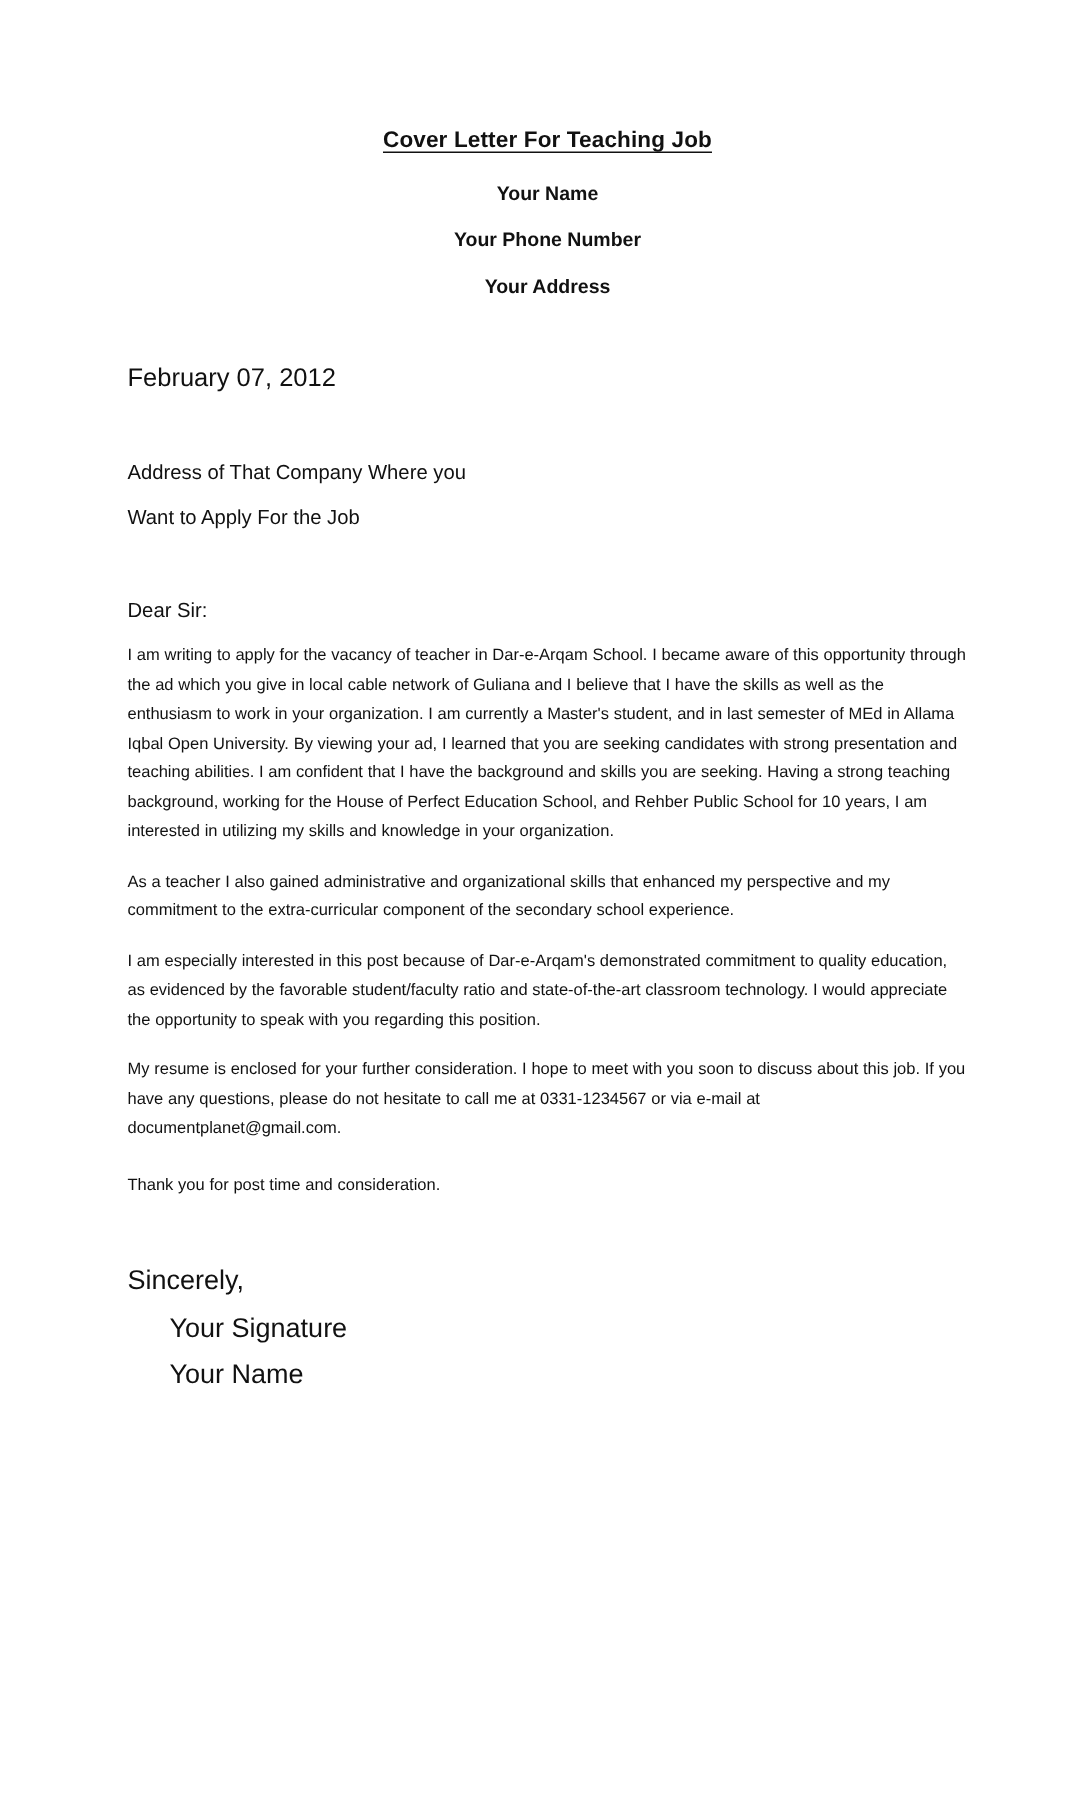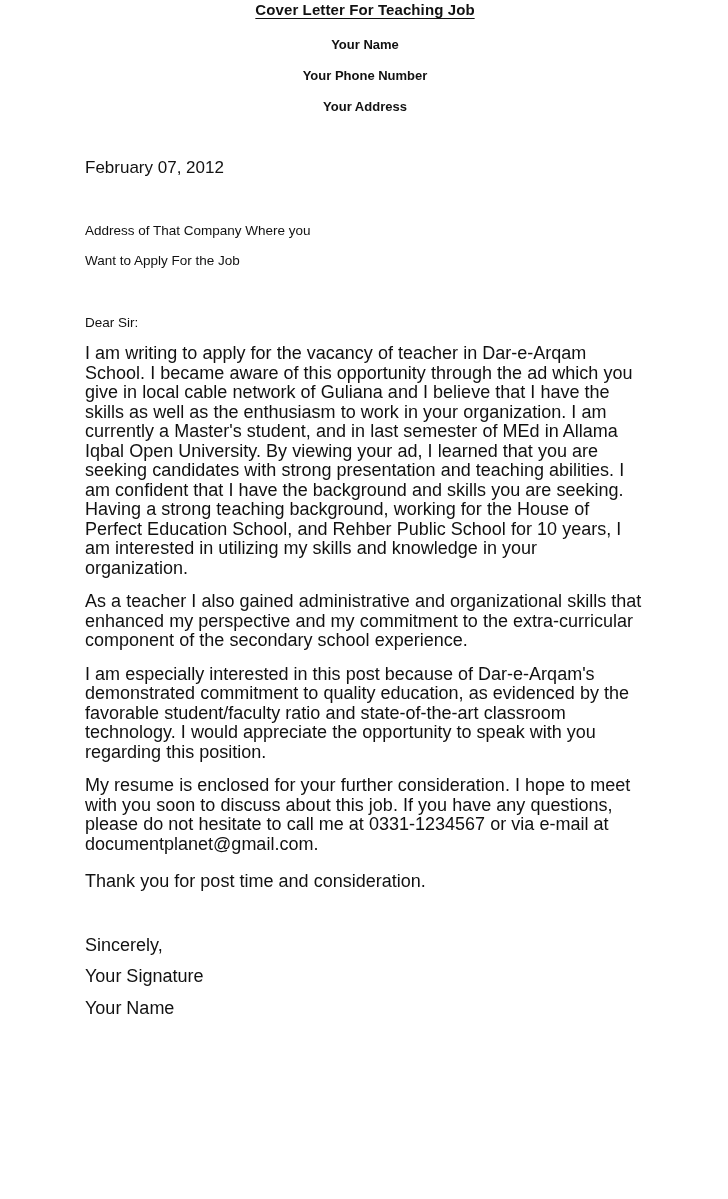--- a/index.html
+++ b/index.html
@@ -28,20 +28,21 @@
   .content {
     position: absolute;
     left: 85px;
     top: 0;
     width: 560px;
   }
 
   
   .letterhead {
     text-align: center;
+    padding-top: 84px;
   }
   .doc-title {
     font-size: 15px;
     font-weight: bold;
     letter-spacing: 0.1px;
     text-decoration: underline;
     text-underline-offset: 3px;
     margin: 0;
     line-height: 20px;
   }
@@ -72,38 +73,38 @@
     line-height: 19.5px;
     margin: 0;
   }
   .recipient p + p { margin-top: 11px; }
 
   .attention { padding-top: 42px; }
   .salutation { padding-top: 42px; }
 
   .letter-body { padding-top: 12px; }
   .letter-body p {
-    font-size: 18px;
+    font-size: 11px;
     line-height: 19.5px;
     margin: 0 0 14px 0;
     text-align: left;
     word-spacing: 0.1px;
   }
   .letter-body p:last-child { margin-bottom: 0; }
 
   .thanks { padding-top: 4px; }
 
   
   .closing { padding-top: 44px; }
   .closing p {
     font-size: 18px;
     line-height: 19.5px;
     margin: 0;
   }
-  .closing p + p { margin-top: 12px; }
+  .closing p + p { margin-top: 12px; margin-left: 28px; }
 </style>
 </head>
 <body>
 
 <div class="page">
   <div class="content">
 
     <div class="letterhead">
       <p class="doc-title">Cover Letter For Teaching Job</p>
       <p class="letterhead-line lh-name">Your Name</p>

